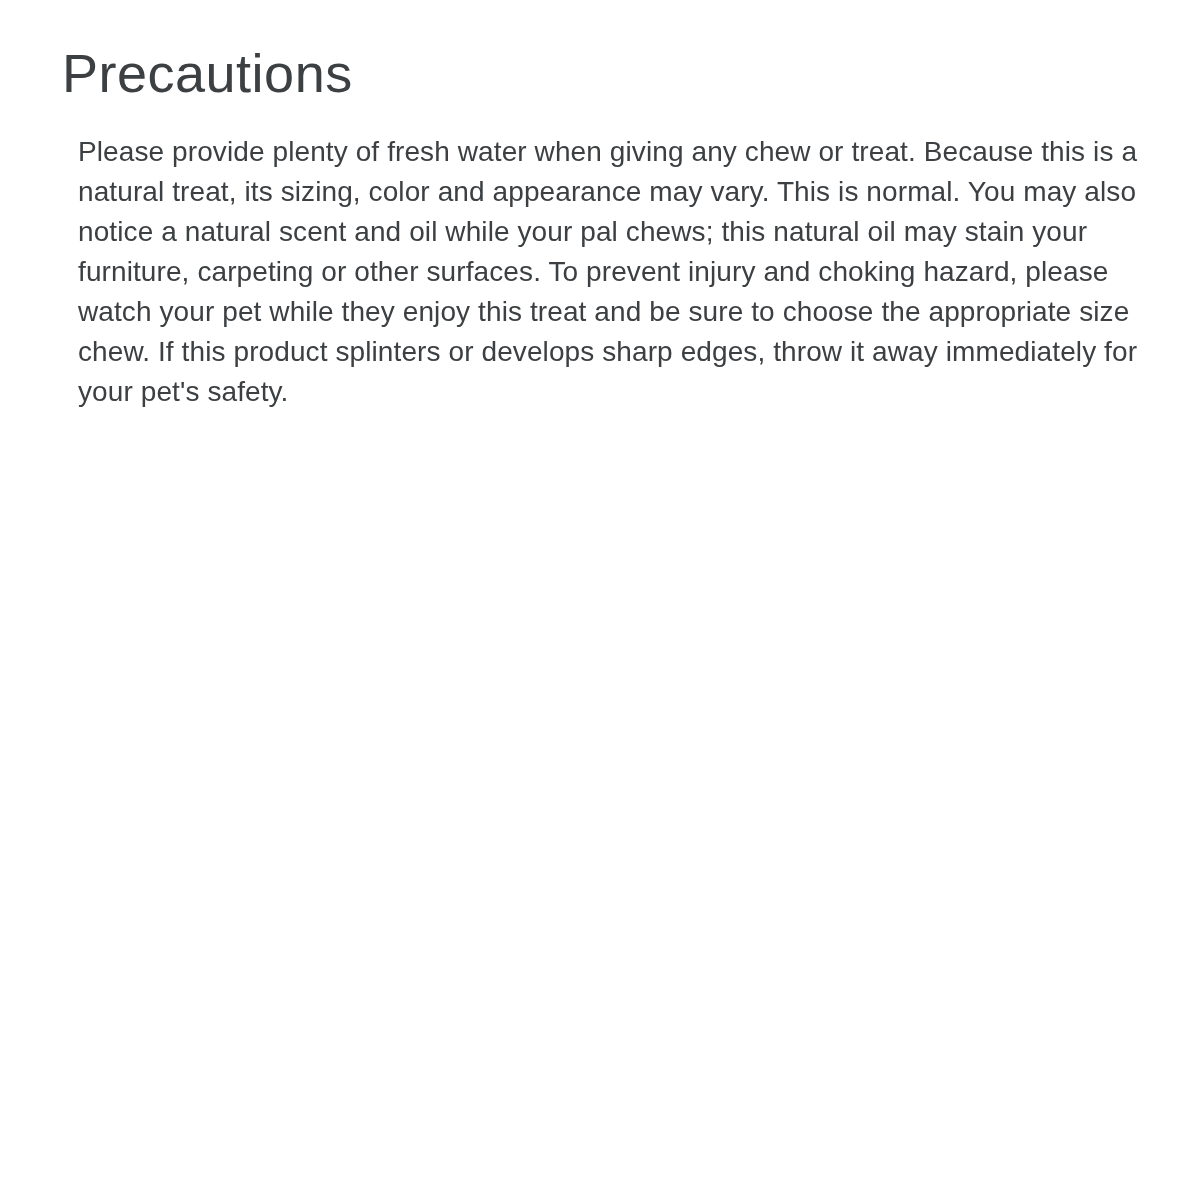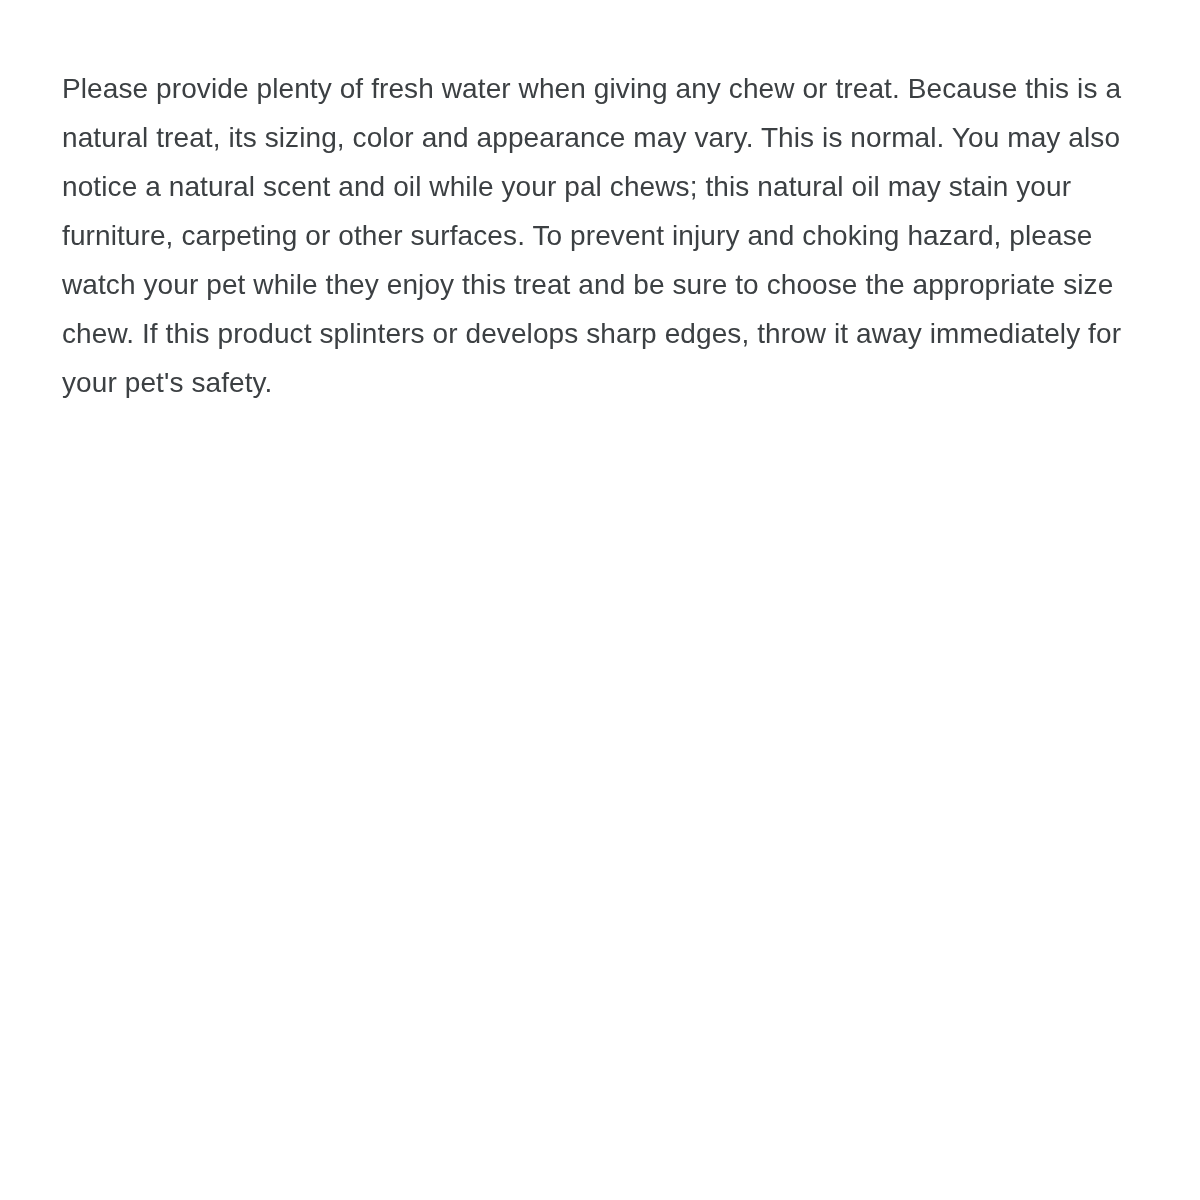--- a/index.html
+++ b/index.html
@@ -20,27 +20,28 @@
   }
   .section-title {
     margin: 0;
     font-size: 54px;
     font-weight: 300;
     line-height: 1.25;
     letter-spacing: 0.5px;
     color: var(--text-color, #3c4043);
   }
   .section-body {
-    margin: 24px 0 0 0;
+    margin: 24px 0 0 16px;
     max-width: 1088px;
     font-size: 28px;
     font-weight: 400;
-    line-height: 49px;
+    line-height: 40px;
     letter-spacing: 0.1px;
     color: var(--text-color, #3c4043);
   }
 </style>
 </head>
 <body>
 
 <div class="page">
+  <h1 class="section-title">Precautions</h1>
   <p class="section-body">Please provide plenty of fresh water when giving any chew or treat. Because this is a natural treat, its sizing, color and appearance may vary. This is normal. You may also notice a natural scent and oil while your pal chews; this natural oil may stain your furniture, carpeting or other surfaces. To prevent injury and choking hazard, please watch your pet while they enjoy this treat and be sure to choose the appropriate size chew. If this product splinters or develops sharp edges, throw it away immediately for your pet's safety.</p>
 </div>
 
 </body></html>

